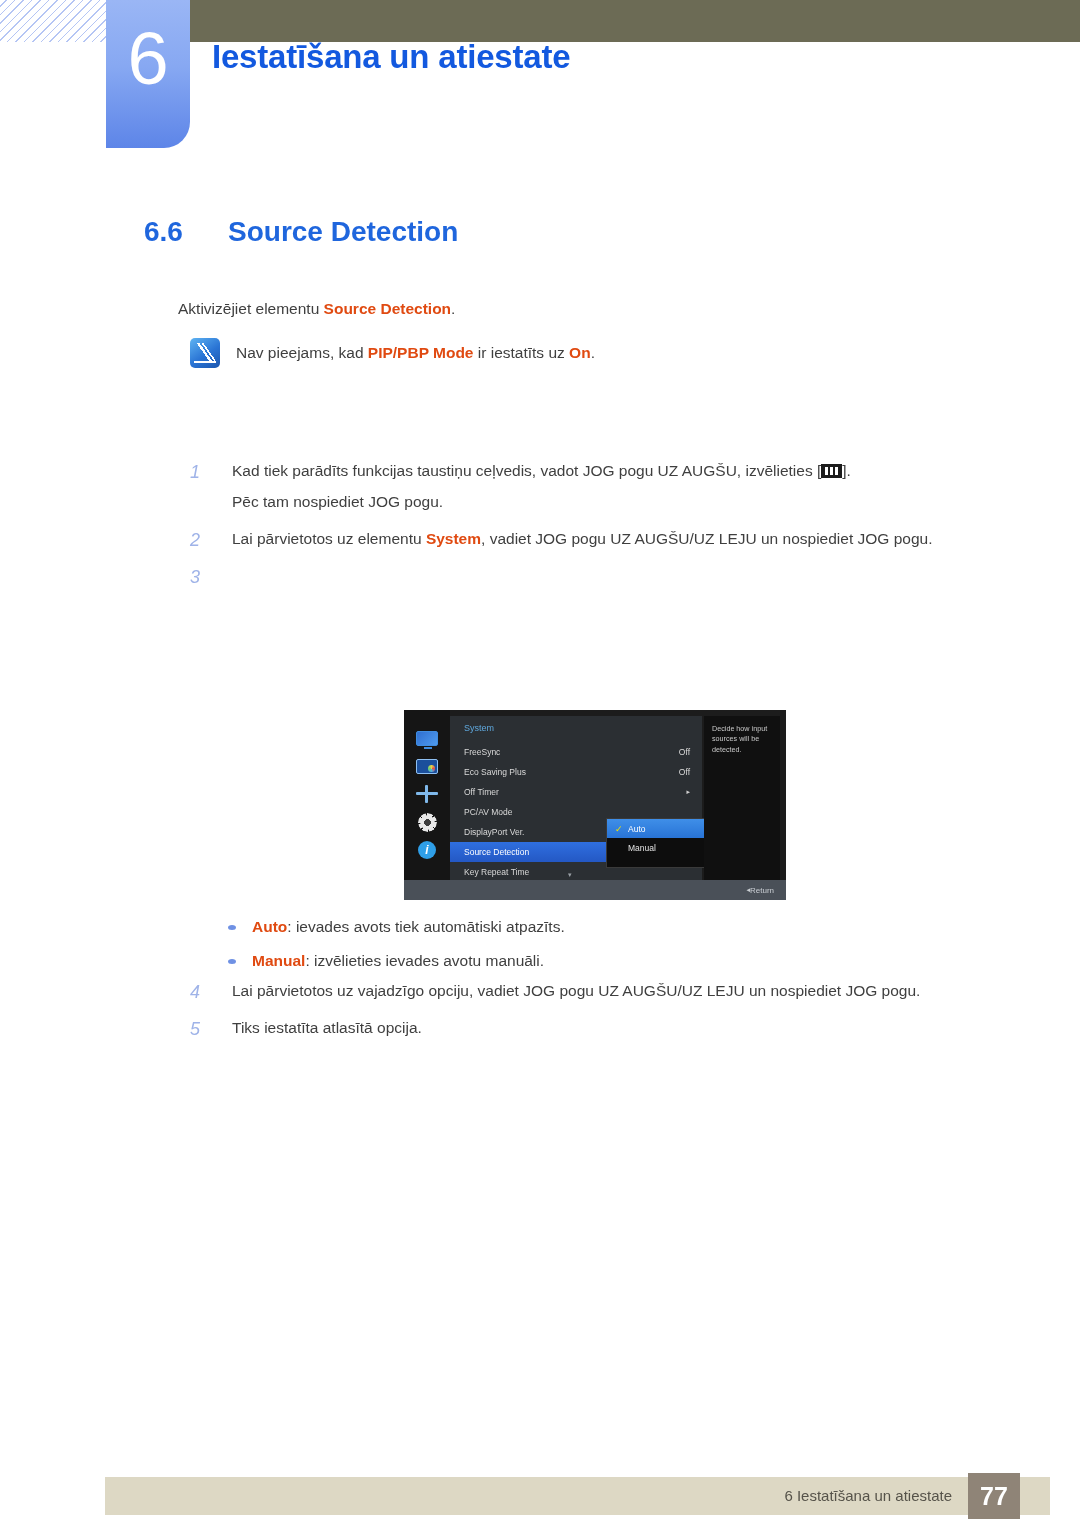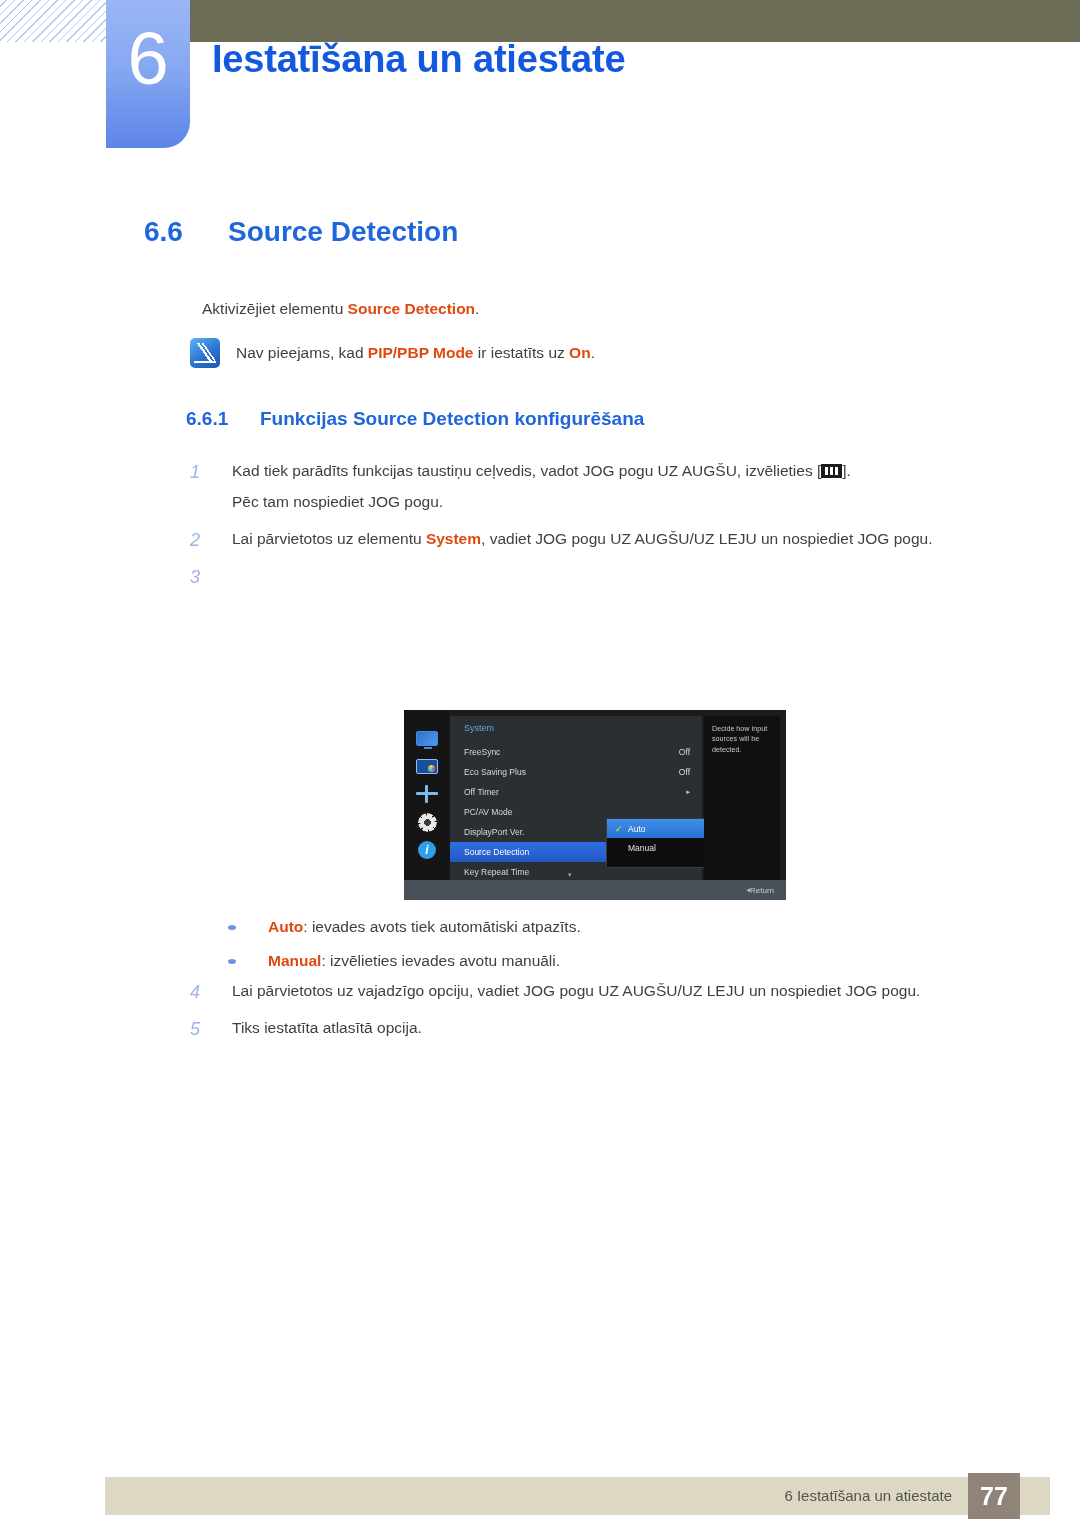--- a/index.html
+++ b/index.html
@@ -27,35 +27,35 @@
     position: absolute; left: 106px; top: 0; width: 84px; height: 148px;
     background: linear-gradient(to bottom, #9ab6f5 0%, #87a8f2 45%, #5d85e8 100%);
     border-bottom-right-radius: 26px;
   }
   .hdr-chapnum span {
     display:block; width:100%; text-align:center;
     font-size: 74px; line-height: 118px; color:#ffffff; font-weight: 400;
   }
   .hdr-title {
     position: absolute; left: 212px; top: 38px;
-    font-size: 38px; font-weight: bold; color: #1359df; letter-spacing: -0.2px;
+    font-size: 33px; font-weight: bold; color: #1359df; letter-spacing: -0.2px;
   }
 
   
   .sec-head {
     position: absolute; left: 104px; top: 216px;
     font-size: 28px; font-weight: bold; color: #1f66dd;
   }
   .sec-head .num { display:inline-block; width: 84px; margin-left: 40px; }
 
   
   .body-text { font-size: 15.5px; color: #3f3f3f; line-height: 1.45; }
   .kw { color: #e04a11; font-weight: bold; }
 
-  .intro { position: absolute; left: 202px; top: 298px; width: 810px; }
+  .intro { position: absolute; left: 178px; top: 298px; width: 810px; }
 
   
   .note { position: absolute; left: 190px; top: 338px; width: 810px;
           display:flex; align-items: flex-start; gap: 16px; }
   .note-icon {
     width: 30px; height: 30px; border-radius: 5px; flex: 0 0 30px;
     background: linear-gradient(145deg, #5fb4f3 0%, #2a74d4 55%, #1c56ae 100%);
     position: relative; overflow:hidden;
   }
   .note-icon:after {
@@ -189,21 +189,21 @@
   }
   .osd-foot {
     position:absolute; left:0; bottom:0; width:382px; height:20px;
     background:#4a5058; display:flex; align-items:center; justify-content:flex-end;
     padding-right:12px; color:#c9cdd2; font-size:8px;padding-left:39px;
   }
   .osd-foot .lt { font-size:7px; }
 
   
   .bullets { position: absolute; left: 228px; top: 916px; width: 780px; }
-  .blt { display:flex; align-items:flex-start; gap: 32px; margin-bottom: 12px; }
+  .blt { display:flex; align-items:flex-start; gap: 16px; margin-bottom: 12px; }
   .blt-dot { flex:0 0 8px; margin-top: 9px; width:5px; height:5px; border-radius:50%; background:#6f91e4; }
 
   .steps2 { position: absolute; left: 186px; top: 978px; width: 830px; }
 
   
   .footer-bar {
     position:absolute; left:105px; bottom: 12px; width: 945px; height: 38px;
     background:#ddd8c4;
   }
   .footer-label {
@@ -236,23 +236,20 @@
     <span>Aktivizējiet elementu </span><span class="kw">Source Detection</span><span>.</span>
   </div>
 
   <div class="note">
     <div class="note-icon"></div>
     <div class="note-text body-text">
       <span>Nav pieejams, kad </span><span class="kw">PIP/PBP Mode</span><span> ir iestatīts uz </span><span class="kw">On</span><span>.</span>
     </div>
   </div>
 
-  <div class="subsec">
-    <span class="num">6.6.1</span><span>Funkcijas Source Detection konfigurēšana</span>
-  </div>
 
   <div class="steps">
 
     <div class="step">
       <div class="step-num">1</div>
       <div class="step-body body-text">
         <p><span>Kad tiek parādīts funkcijas taustiņu ceļvedis, vadot JOG pogu UZ AUGŠU, izvēlieties [</span><span class="menu-glyph"><i></i><i></i><i></i></span><span>].</span></p>
         <p>Pēc tam nospiediet JOG pogu.</p>
       </div>
     </div>

